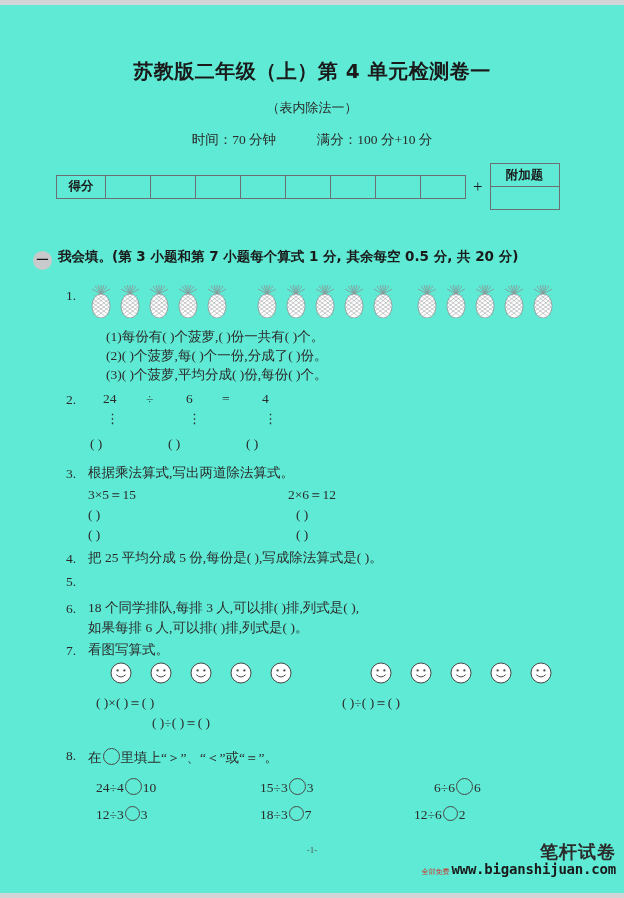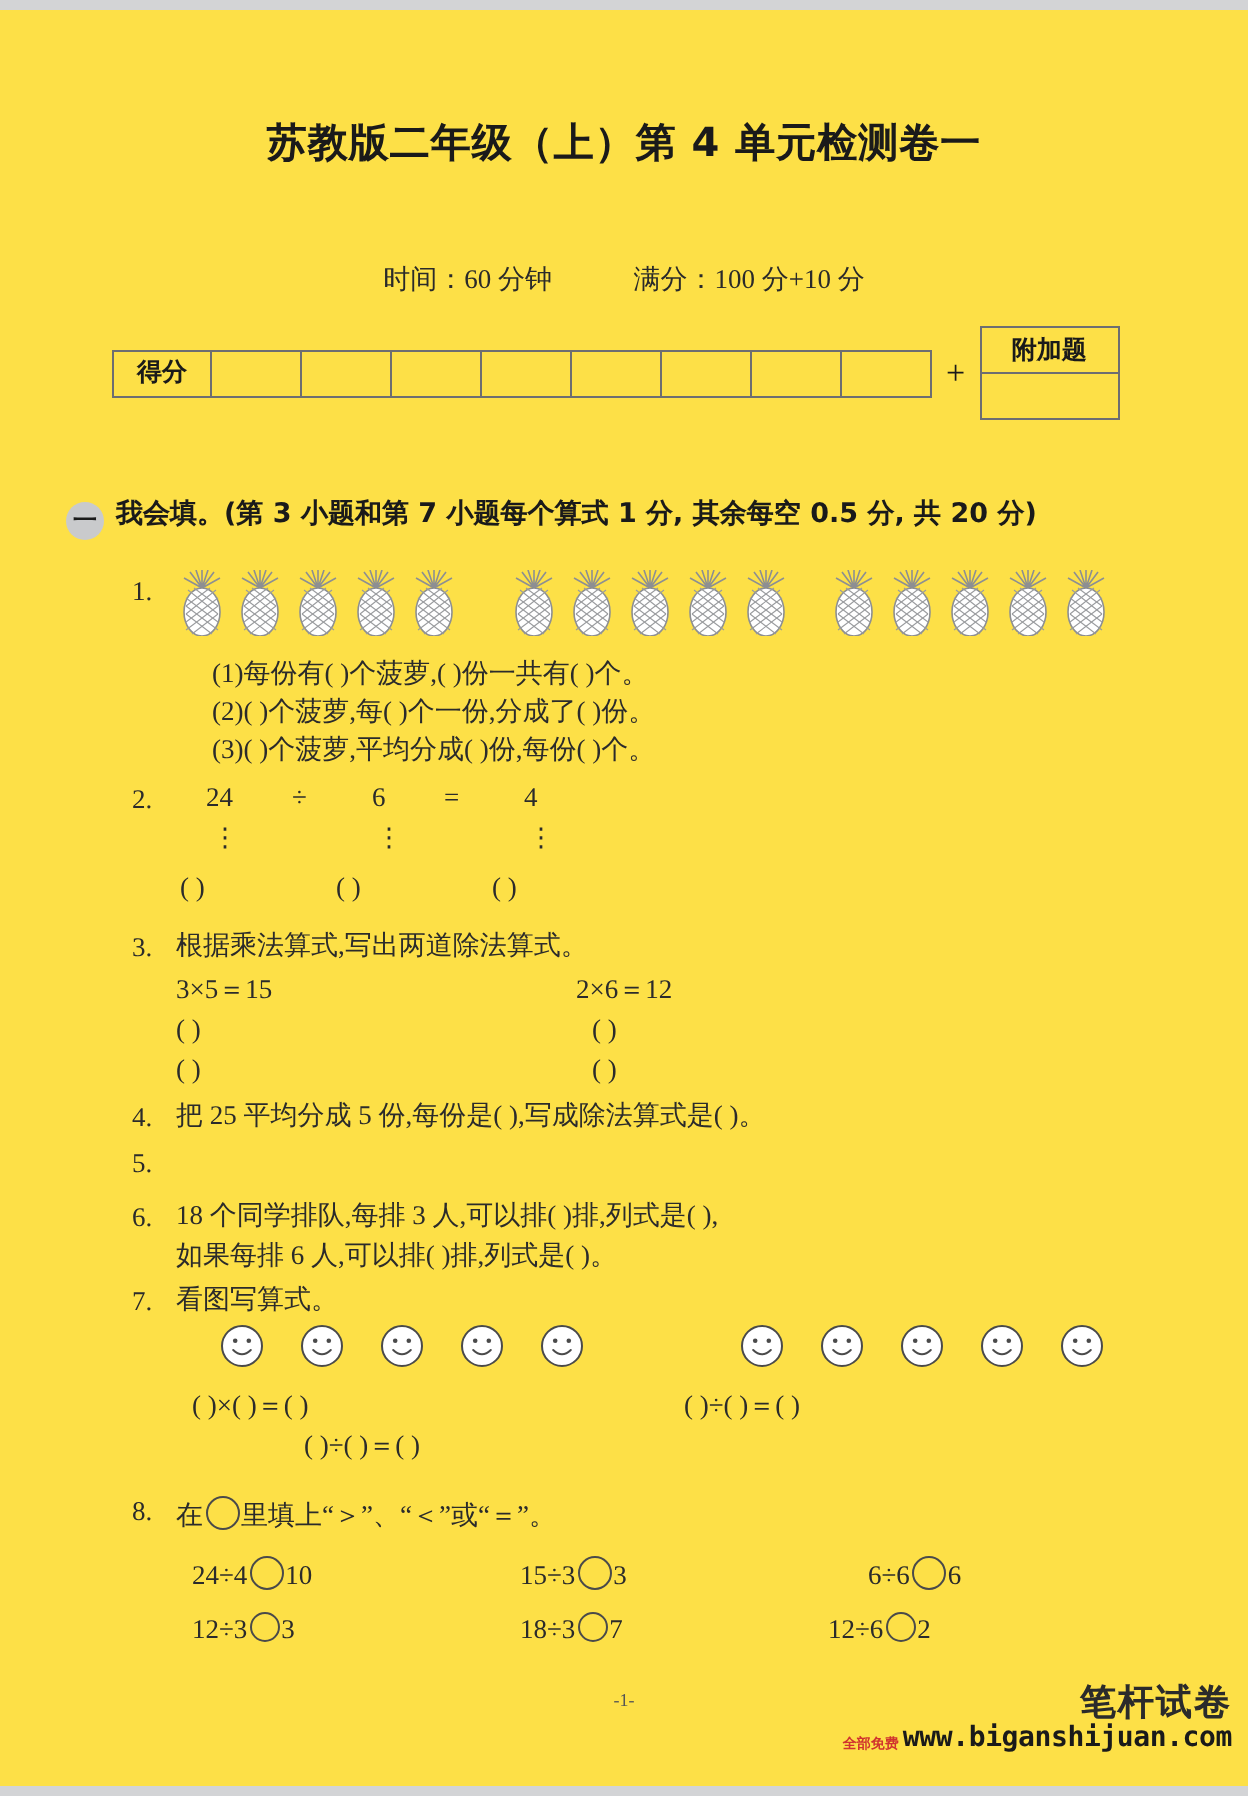--- a/index.html
+++ b/index.html
@@ -13,21 +13,21 @@
     position: relative;
     font-family: "Liberation Serif", "DejaVu Serif", serif;
     color: #231f20;
     overflow: hidden;
   }
   .page {
     position: absolute;
     left: 0; top: 0;
     width: 624px;
     height: 898px;
-    background: #fde047;
+    background: #5eead4;
   }
   .top-band {
     position: absolute;
     left: 0; top: 0;
     width: 624px;
     height: 5px;
     background: #d3d4d6;
   }
   .bottom-band {
     position: absolute;
@@ -215,21 +215,21 @@
     letter-spacing: 1px;
   }
   .wm-row2 {
     display: flex;
     align-items: flex-end;
     justify-content: flex-end;
     margin-top: 1px;
   }
   .wm-free {
     font-family: "DejaVu Sans", "Liberation Sans", sans-serif;
-    font-weight: bold;
+    font-weight: normal;
     font-size: 7px;
     color: #d0332e;
     margin-right: 2px;
     margin-bottom: 0;
     white-space: nowrap;
   }
   .wm-url {
     font-family: "DejaVu Sans Mono", "Liberation Mono", monospace;
     font-size: 14px;
     font-weight: bold;
@@ -240,22 +240,23 @@
 </style>
 </head>
 <body>
 
 <div class="page">
 
   <div class="top-band"></div>
   <div class="bottom-band"></div>
 
   <div class="title">苏教版二年级（上）第 4 单元检测卷一</div>
+  <div class="subtitle">（表内除法一）</div>
   <div class="meta">
-    <span>时间：60 分钟</span>
+    <span>时间：70 分钟</span>
     <span class="gap"></span>
     <span>满分：100 分+10 分</span>
   </div>
 
   <div class="score-wrap">
     <table class="score">
       <tbody>
       <tr>
         <td class="lead">得分</td>
         <td class="blank"></td>

